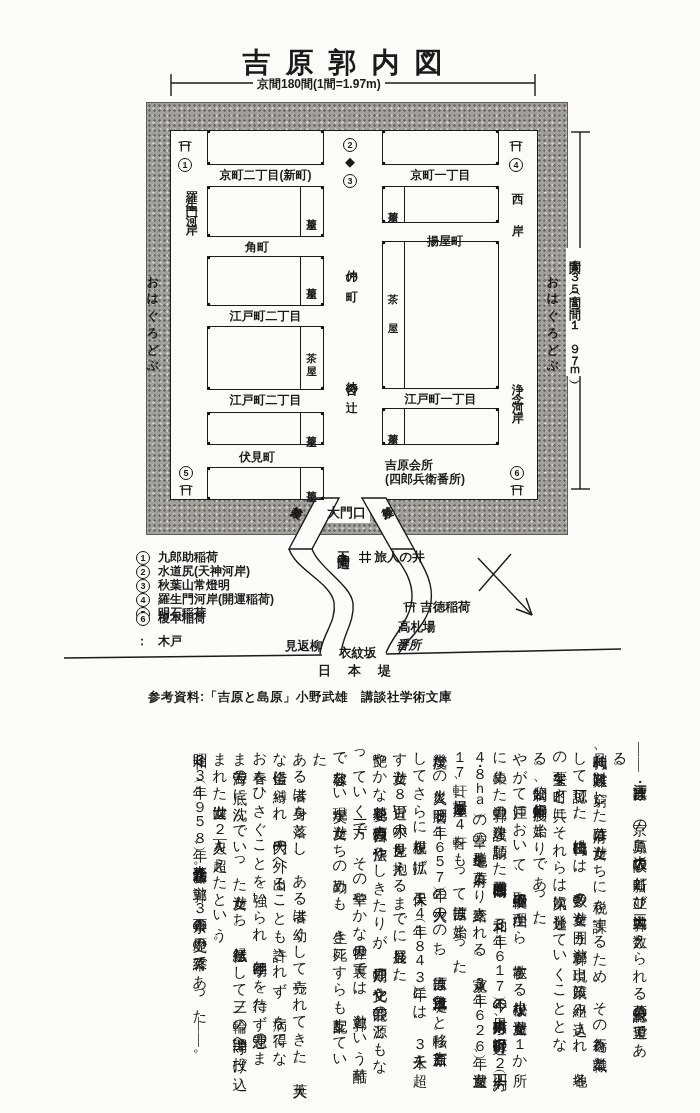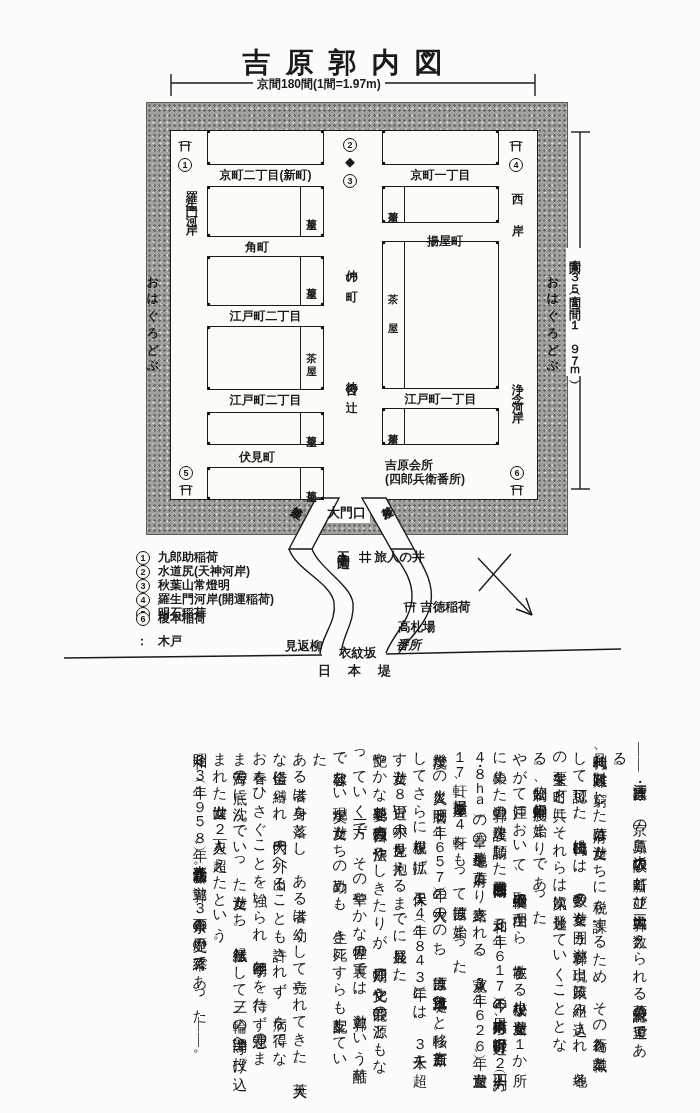--- a/index.html
+++ b/index.html
@@ -237,20 +237,21 @@
   <div class="lbl" style="left:318px;top:664px;font-size:13px;letter-spacing:17px;">日本堤</div>
 
   <div class="legend-row" style="top:549px;"><span class="sym"><span class="circ">1</span></span><span>九郎助稲荷</span></div>
   <div class="legend-row" style="top:563px;"><span class="sym"><span class="circ">2</span></span><span>水道尻(天神河岸)</span></div>
   <div class="legend-row" style="top:577px;"><span class="sym"><span class="circ">3</span></span><span>秋葉山常燈明</span></div>
   <div class="legend-row" style="top:591px;"><span class="sym"><span class="circ">4</span></span><span>羅生門河岸(開運稲荷)</span></div>
   <div class="legend-row" style="top:605px;"><span class="sym"><span class="circ">5</span></span><span>明石稲荷</span></div>
   <div class="legend-row" style="top:610px;"><span class="sym"><span class="circ">6</span></span><span>榎本稲荷</span></div>
   <div class="legend-row" style="top:633px;"><span class="sym" style="text-align:left;">：</span><span>木戸</span></div>
 
+  <div class="lbl" style="left:148px;top:690px;font-size:12.5px;letter-spacing:.5px;">参考資料:「吉原と島原」小野武雄　講談社学術文庫</div>
 
   <div class="bodytext">
     <p>——江戸・吉原は、京の島原、大坂（阪）の新町と並び三大遊郭に数えられる幕府公認の遊里である。</p>
     <p>足利時代、財政難に窮した幕府は遊女たちに税を課するため、その行為を職業として認可した。桃山時代には、多数の遊女を囲う遊郭が出現。政策に組み込まれ、各地の主要な町々と共にそれらは次第に発達していくこととなる。公娼制、集娼制度の始まりであった。</p>
     <p>やがて江戸において、取締上不便の理由から、散在する小規模な遊女屋を１か所に集めた遊郭の建設を請願した庄司甚右衛門は、元和３年（１６１７年）今の日本橋人形町、富沢町付近の２丁四方（約４・８ｈａ）の葦の群生地を幕府より支給される。寛永３年（１６２６年）、遊女屋１７軒、揚屋（座敷）２４軒をもって吉原は始まった。</p>
     <p>幾度かの火災と明暦３年（１６５７年）の大火ののち、吉原は浅草日本堤へと移転。新吉原としてさらに規模を拡げ、天保１４年（１８４３年）には、３千人を超す遊女と８百近い大小の見世を抱えるまでに発展した。</p>
     <p>艶やかな花魁姿や吉原独自の作法やしきたりが、江戸期の文化や芸能の源ともなっていく一方で、その華やかな世界の裏では、遊郭という苛酷で容赦ない現実が遊女たちの勤めも、生き死にすらも支配していた。</p>
     <p>ある者は身を落とし、ある者は幼くして売られてきた。莫大な借金に縛られ、大門の外へ出ることも許されず、病を得てなお春をひさぐことを強いられ、年季明けを待たず悲運のまま苦海の底に沈んでいった遊女たち。無縁仏として三ノ輪の浄閑寺へ投げ込まれた遊女は２万人を超えたという。</p>
     <p>昭和３３年（１９５８年）、売春禁止法公布。遊郭、３百年余の歴史の終幕であった——。</p>
   </div>

